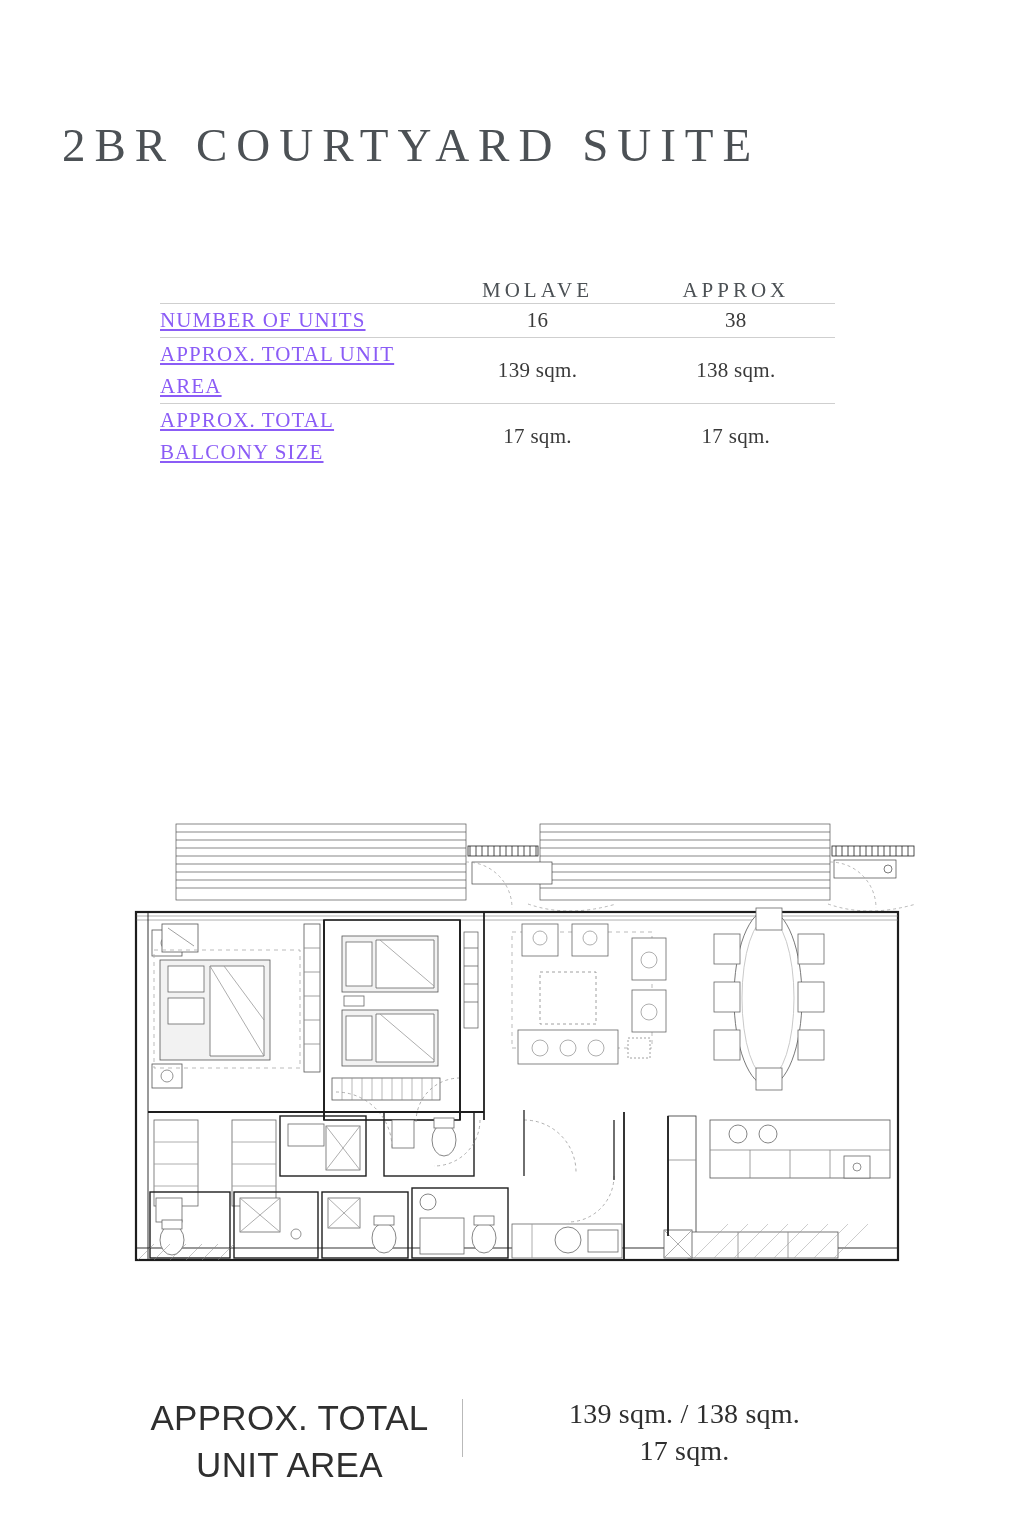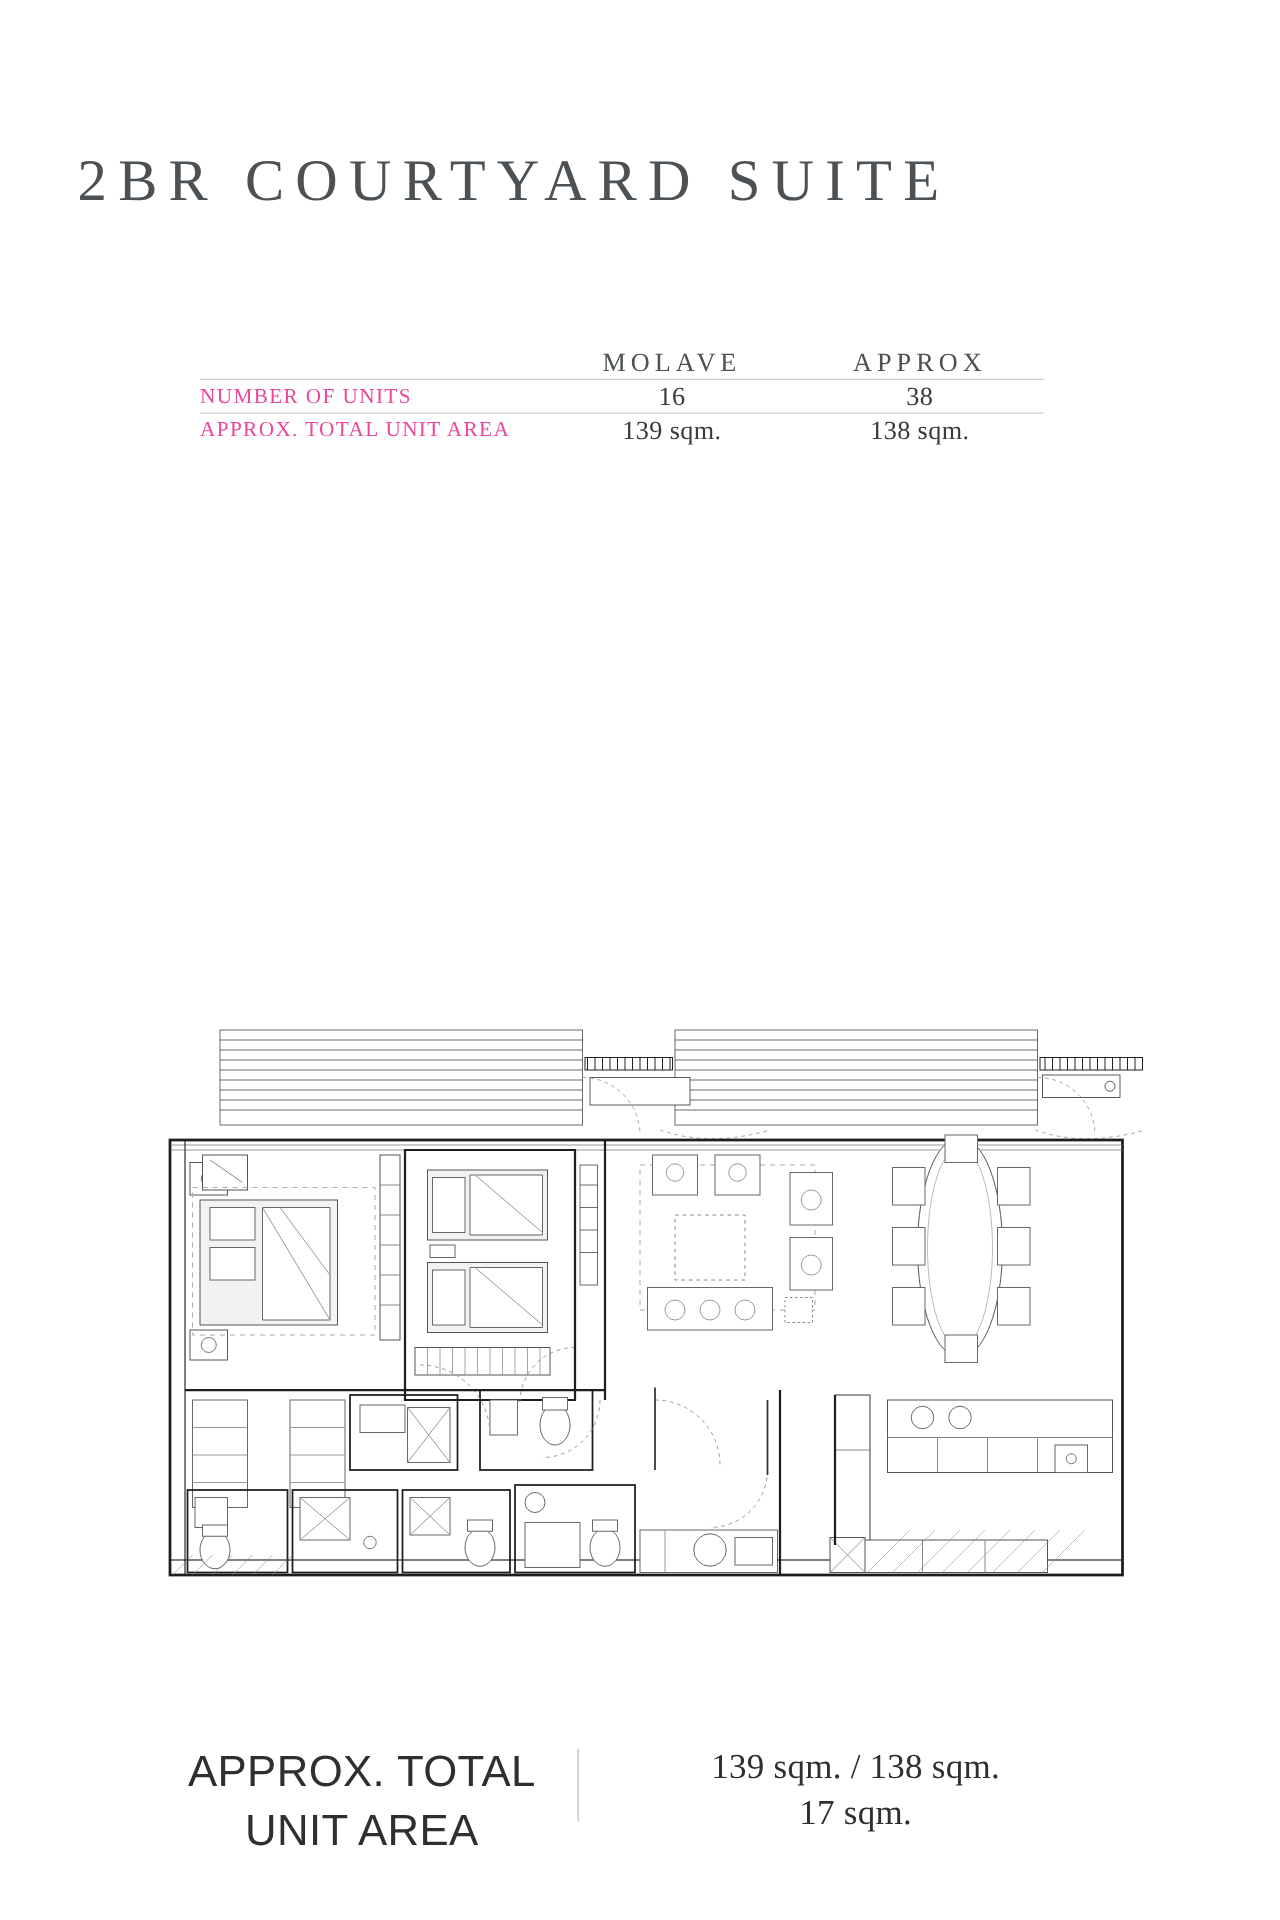--- a/index.html
+++ b/index.html
@@ -54,26 +54,27 @@
     font-size: 21px;
     letter-spacing: 4px;
     color: #4c5155;
     font-weight: 400;
     padding-bottom: 14px;
   }
   .col-head-blank { width: 278px; }
   .col-mol, .col-nar { width: 198px; }
 
   .row-label {
-    font-size: 17px;
+    font-size: 21px;
     letter-spacing: 1.1px;
-    color: #ec4899;
+    color: #8b5cf6;
     line-height: 1.55;
     padding: 16px 0 16px 12px;
     width: 278px;
+    text-decoration: underline;
   }
   .row-val {
     text-align: center;
     font-size: 21px;
     color: #3a3a3a;
     letter-spacing: 0.3px;
     margin-top: 44px;
   }
   .bordered-top > td,
   .bordered-top > th {
@@ -146,20 +147,25 @@
       <tr class="bordered-top">
         <td class="row-label">NUMBER OF UNITS</td>
         <td class="row-val">16</td>
         <td class="row-val">38</td>
       </tr>
       <tr class="bordered-top">
         <td class="row-label">APPROX. TOTAL UNIT AREA</td>
         <td class="row-val">139 sqm.</td>
         <td class="row-val">138 sqm.</td>
       </tr>
+      <tr class="bordered-top">
+        <td class="row-label">APPROX. TOTAL BALCONY SIZE</td>
+        <td class="row-val">17 sqm.</td>
+        <td class="row-val">17 sqm.</td>
+      </tr>
     </tbody>
   </table>
 
   <div class="plan-wrap">
     <svg width="790" height="540" viewBox="0 0 790 540" xmlns="http://www.w3.org/2000/svg">
       <g fill="none" stroke="#2b2b2b" stroke-width="1">
 
         <g stroke="#555" stroke-width="0.7">
           <rect x="48" y="4" width="290" height="76" fill="#ffffff"></rect>
           <line x1="48" y1="12" x2="338" y2="12"></line>

